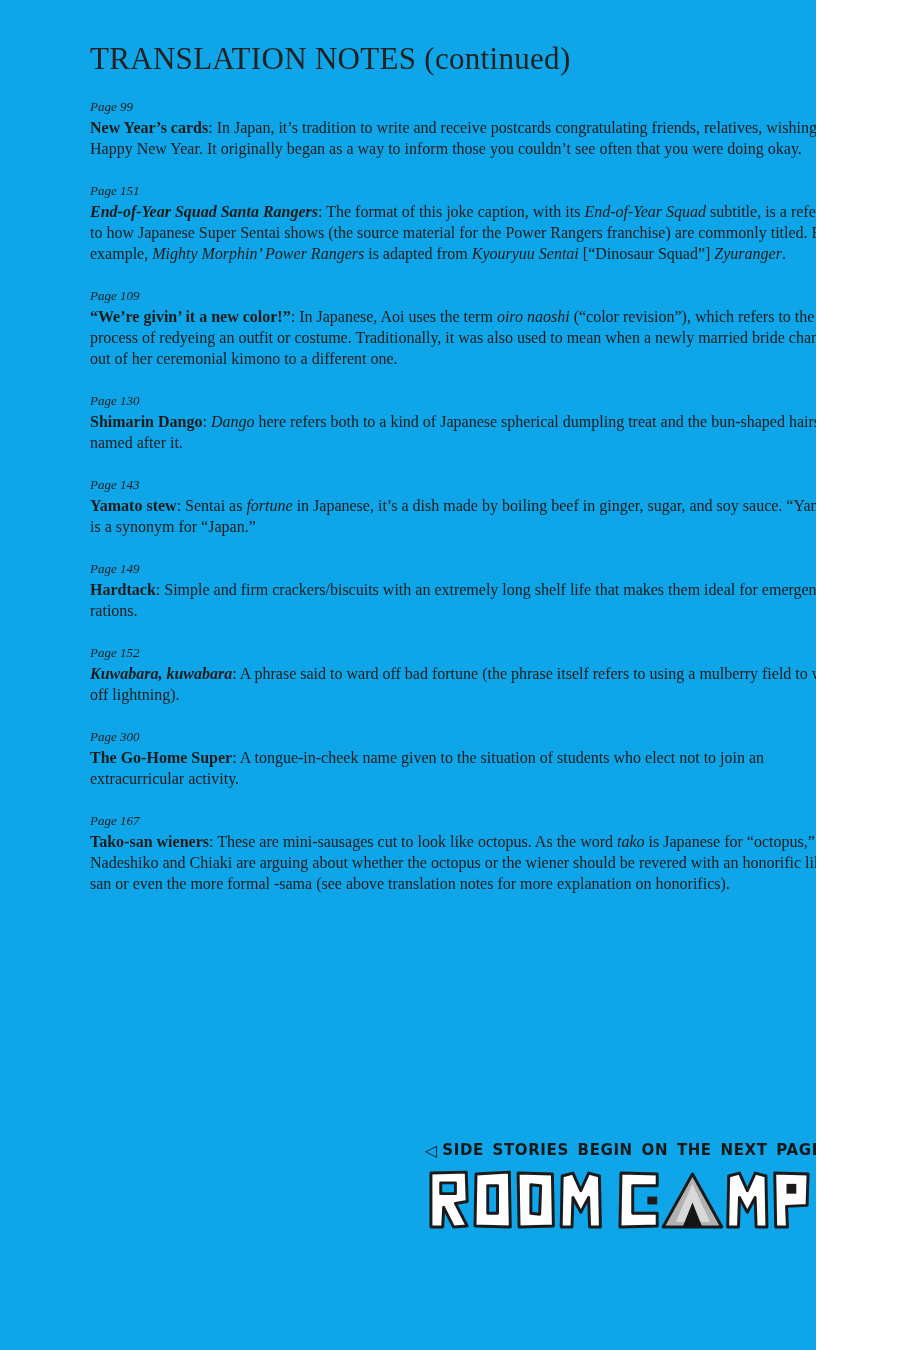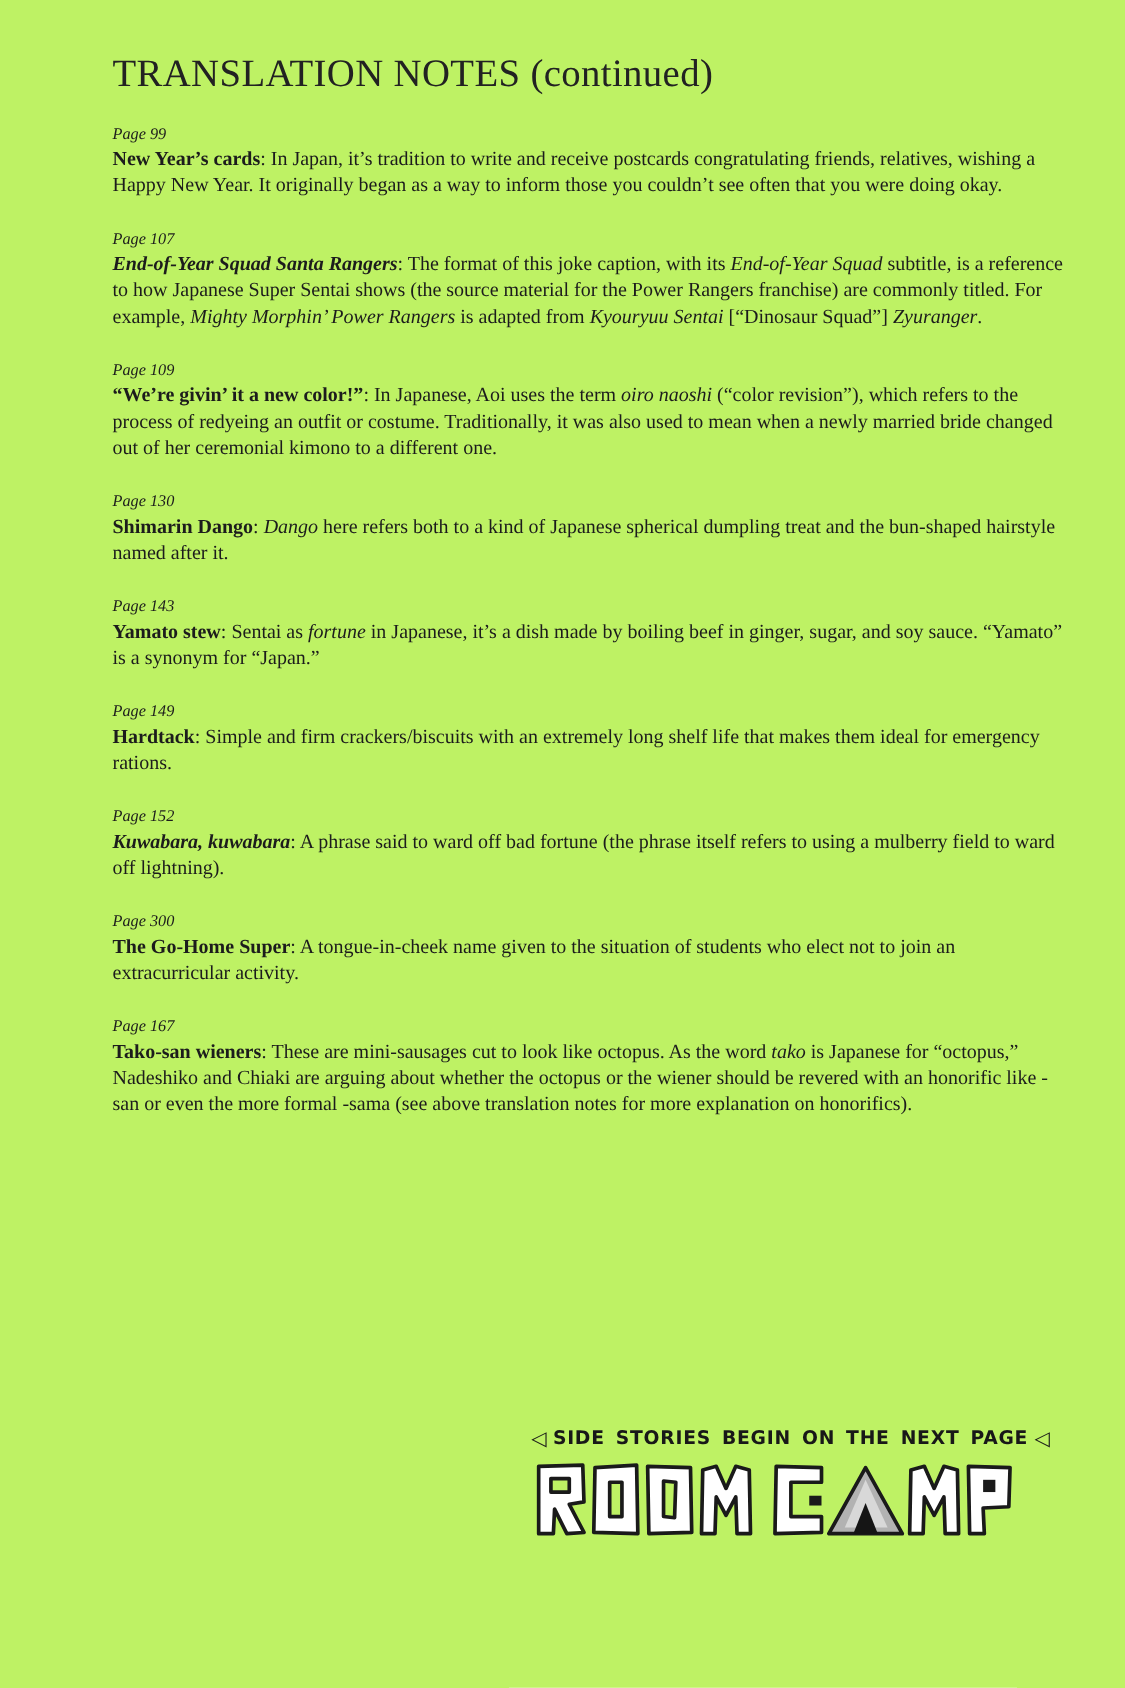--- a/index.html
+++ b/index.html
@@ -1,20 +1,20 @@
 <!DOCTYPE html>
 <html><head>
 <meta charset="utf-8">
 <style>
   html, body { margin: 0; padding: 0; }
   .page {
     position: relative;
-    width: 900px;
+    width: 816px;
     height: 1350px;
-    background: #bef264;
+    background: #0ea5e9;
     font-family: "Liberation Serif", serif;
     color: #1c1c1c;
     overflow: hidden;
   }
   .content {
     position: absolute;
     left: 90px;
     top: 40px;
     width: 767px;
   }
@@ -74,21 +74,21 @@
 <div class="page">
 
   <div class="content">
     <h1 class="title">TRANSLATION NOTES (continued)</h1>
     <div class="notes">
         <div class="note">
           <div class="page-label">Page 99</div>
           <p class="note-body"><span class="bold">New Year’s cards</span><span>: In Japan, it’s tradition to write and receive postcards congratulating friends, relatives, wishing a Happy New Year. It originally began as a way to inform those you couldn’t see often that you were doing okay.</span></p>
         </div>
         <div class="note">
-          <div class="page-label">Page 107</div>
+          <div class="page-label">Page 151</div>
           <p class="note-body"><span class="bold-italic">End-of-Year Squad Santa Rangers</span><span>: The format of this joke caption, with its </span><span class="italic">End-of-Year Squad</span><span> subtitle, is a reference to how Japanese Super Sentai shows (the source material for the Power Rangers franchise) are commonly titled. For example, </span><span class="italic">Mighty Morphin’ Power Rangers</span><span> is adapted from </span><span class="italic">Kyouryuu Sentai</span><span> [“Dinosaur Squad”] </span><span class="italic">Zyuranger</span><span>.</span></p>
         </div>
         <div class="note">
           <div class="page-label">Page 109</div>
           <p class="note-body"><span class="bold">“We’re givin’ it a new color!”</span><span>: In Japanese, Aoi uses the term </span><span class="italic">oiro naoshi</span><span> (“color revision”), which refers to the process of redyeing an outfit or costume. Traditionally, it was also used to mean when a newly married bride changed out of her ceremonial kimono to a different one.</span></p>
         </div>
         <div class="note">
           <div class="page-label">Page 130</div>
           <p class="note-body"><span class="bold">Shimarin Dango</span><span>: </span><span class="italic">Dango</span><span> here refers both to a kind of Japanese spherical dumpling treat and the bun-shaped hairstyle named after it.</span></p>
         </div>

